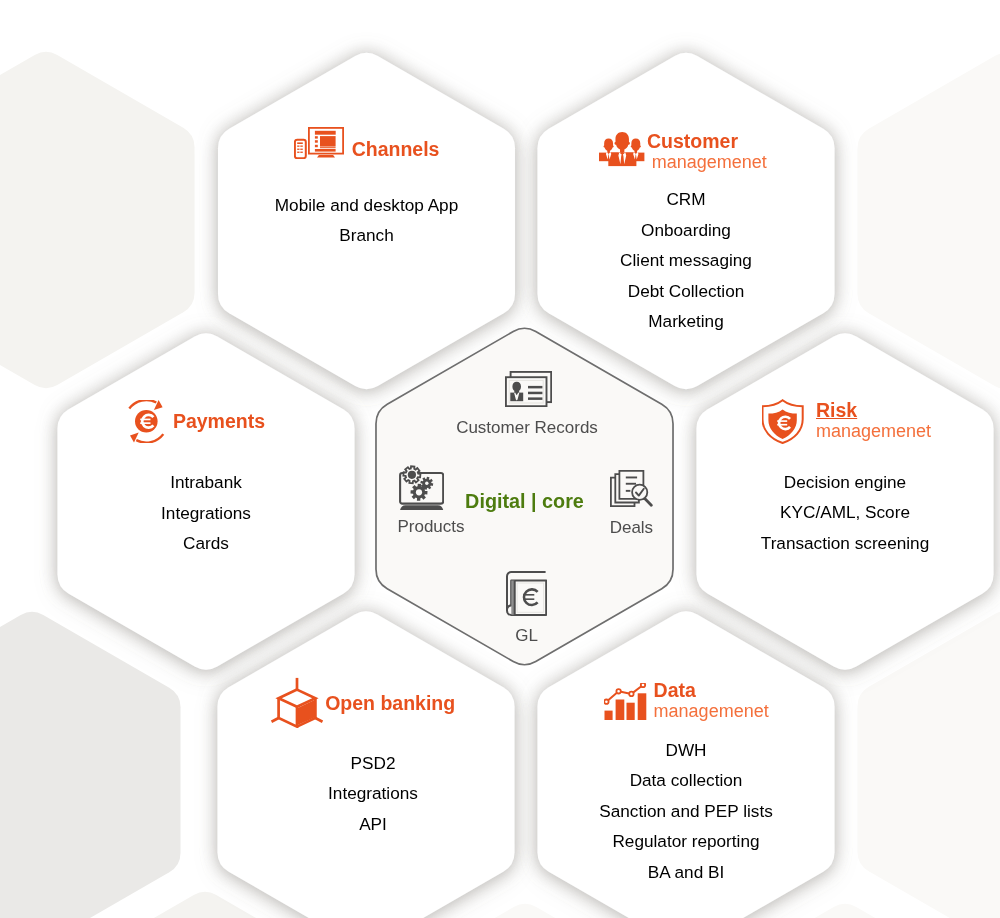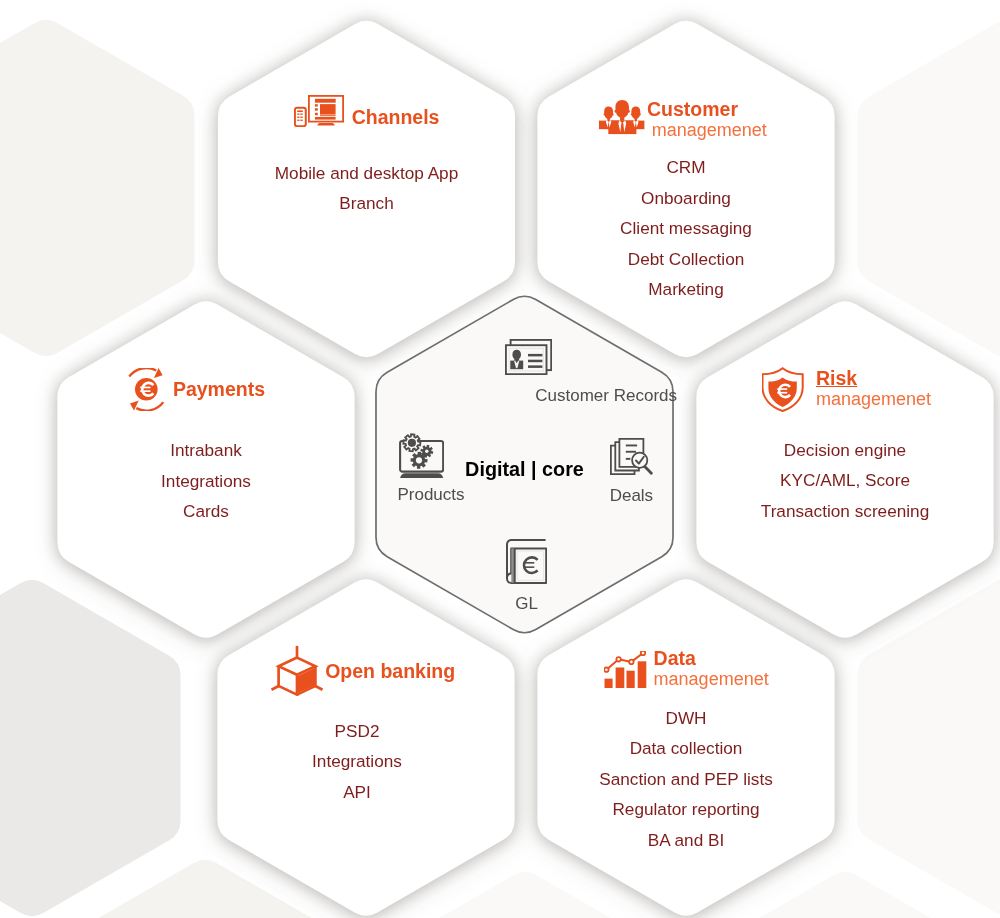--- a/index.html
+++ b/index.html
@@ -1,30 +1,30 @@
 <!DOCTYPE html>
 <html><head>
 <meta charset="utf-8">
 <title>Digital core</title>
 <style>
   html,body{margin:0;padding:0;}
   body{width:1000px;height:918px;background:#ffffff;overflow:hidden;
        font-family:"Liberation Sans",sans-serif;-webkit-font-smoothing:antialiased;}
-  #stage{position:relative;width:1000px;height:752px;}
+  #stage{position:relative;width:1000px;height:752px;margin-top:32px;}
   #bglayer,#hexlayer{position:absolute;left:0;top:0;}
   .icon{position:absolute;display:block;}
   .ttl{position:absolute;color:#E8511E;font-weight:bold;font-size:19.5px;
        line-height:21.5px;white-space:nowrap;}
   .sub{position:absolute;color:#F4703C;font-weight:normal;font-size:18px;
        line-height:21.5px;white-space:nowrap;}
   .items{position:absolute;width:400px;text-align:center;}
-    .item{color:#7f1d1d;font-size:17.2px;line-height:30.5px;white-space:nowrap;}
+    .item{color:#000000;font-size:17.2px;line-height:30.5px;white-space:nowrap;}
   .clabel{position:absolute;width:300px;text-align:center;color:#4d4d4d;
           font-size:17px;line-height:19px;white-space:nowrap;}
-  #coretitle{position:absolute;color:#000000;font-weight:bold;font-size:19.8px;
+  #coretitle{position:absolute;color:#4d7c0f;font-weight:bold;font-size:19.8px;
              line-height:22px;white-space:nowrap;width:300px;text-align:center;}
 </style>
 </head>
 <body>
 
 <div id="stage">
   <svg id="bglayer" viewBox="0 0 1000 918" width="1000" height="918">
       <defs>
         <clipPath id="fclip">
           <rect x="0" y="0" width="1000" height="918"></rect>
@@ -168,21 +168,21 @@
     <g stroke="#E8511E" fill="none" stroke-width="2.7" stroke-linecap="butt">
       <path d="M27,0.9 V12.6"></path>
       <path d="M1.5000000000000018,44.8 L8.600000000000001,41"></path>
       <path d="M52.5,44.8 L45.4,41"></path>
       <path d="M27,12.6 L45.4,21.2 L27,29.799999999999997 L8.600000000000001,21.2 Z"></path>
       <path d="M8.600000000000001,21.2 V41 L27,49.599999999999994 L27,29.799999999999997"></path>
       <path d="M45.4,21.2 V41 L27,49.599999999999994"></path>
     </g>
   </svg>
     <div class="ttl" style="left: 325.2px; top: 660.7px;">Open banking</div>
-    <div class="items" style="left: 157px; top: 715.5px;">
+    <div class="items" style="left: 173px; top: 715.5px;">
       <div class="item">PSD2</div>
       <div class="item">Integrations</div>
       <div class="item">API</div>
     </div>
     <svg class="icon" width="43" height="38" viewBox="0 0 43 38" style="left: 604.2px; top: 651px;">
   <g fill="#E8511E">
     <rect x="0.5" y="27.6" width="8.1" height="9.4"></rect>
     <rect x="11.6" y="16.5" width="8.7" height="20.5"></rect>
     <rect x="22.5" y="19.7" width="8.2" height="17.3"></rect>
     <rect x="33.7" y="10.3" width="8.6" height="26.7"></rect>
@@ -214,21 +214,21 @@
     <rect x="23.0" y="14.9" width="14.4" height="2.5"></rect>
     <rect x="23.0" y="20.7" width="14.4" height="2.5"></rect>
     <rect x="23.0" y="26.4" width="14.4" height="2.5"></rect>
     <path d="M11.7 10.8 c2.6 0 4.3 1.85 4.3 4.6 0 1.3-.25 2.5-.85 3.4-.25 .4-.6 .75-1.05 1.0
              l0 2.0 -2.4 1.1 -2.4-1.1 0-2.0 c-.45-.25-.8-.6-1.05-1.0 -.6-.9-.85-2.1-.85-3.4
              0-2.75 1.7-4.6 4.3-4.6 z"></path>
     <path d="M5.3 21.6 h12.9 v8.6 H5.3 z"></path>
   </g>
   <path d="M10.1 21.6 l1.6 2.6 1.6-2.6 .95 .45 -1.7 6.4 -.85 1.0 -.85-1.0 -1.7-6.4 z" fill="#FAF9F7"></path>
 </svg>
-    <div class="clabel" style="left: 377px; top: 385.9px; text-align: right;">Customer Records</div>
+    <div class="clabel" style="left: 377px; top: 385.9px;">Customer Records</div>
     <svg class="icon" width="45" height="46" viewBox="0 0 45 46" style="left: 398.9px; top: 432.6px;">
     <rect x="1.1" y="8.0" width="43.1" height="30.6" rx="2.2" fill="#FAF9F7" stroke="#4d4d4d" stroke-width="2.1"></rect>
     <path d="M6.4 40.3 h32.5 c2.7 0 4.6 1.8 5.3 4.6 H1.1 c.7-2.8 2.6-4.6 5.3-4.6 z" fill="#4d4d4d"></path>
     <path d="M11.81,3.49L12.04,1.24L15.44,1.58L15.22,3.84L16.59,4.57L18.34,3.14L20.51,5.79L18.76,7.22L19.21,8.71L21.46,8.94L21.12,12.34L18.86,12.12L18.13,13.49L19.56,15.24L16.91,17.41L15.48,15.66L13.99,16.11L13.76,18.36L10.36,18.02L10.58,15.76L9.21,15.03L7.46,16.46L5.29,13.81L7.04,12.38L6.59,10.89L4.34,10.66L4.68,7.26L6.94,7.48L7.67,6.11L6.24,4.36L8.89,2.19L10.32,3.94Z" fill="#FAF9F7" stroke="#4d4d4d" stroke-width="1.8"></path>
     <circle cx="12.9" cy="9.8" r="4.1" fill="#4d4d4d"></circle>
     <g fill="#4d4d4d" stroke="#FAF9F7" stroke-width="0">
       <path d="M27.57,13.71L27.93,11.80L30.45,12.37L29.97,14.24L30.88,14.89L32.49,13.80L33.87,15.98L32.20,16.97L32.39,18.07L34.30,18.43L33.73,20.95L31.86,20.47L31.21,21.38L32.30,22.99L30.12,24.37L29.13,22.70L28.03,22.89L27.67,24.80L25.15,24.23L25.63,22.36L24.72,21.71L23.11,22.80L21.73,20.62L23.40,19.63L23.21,18.53L21.30,18.17L21.87,15.65L23.74,16.13L24.39,15.22L23.30,13.61L25.48,12.23L26.47,13.90Z"></path>
       <path d="M18.64,21.25L18.71,18.80L22.13,18.97L21.96,21.42L23.32,22.06L25.10,20.38L27.40,22.91L25.54,24.52L26.05,25.94L28.50,26.01L28.33,29.43L25.88,29.26L25.24,30.62L26.92,32.40L24.39,34.70L22.78,32.84L21.36,33.35L21.29,35.80L17.87,35.63L18.04,33.18L16.68,32.54L14.90,34.22L12.60,31.69L14.46,30.08L13.95,28.66L11.50,28.59L11.67,25.17L14.12,25.34L14.76,23.98L13.08,22.20L15.61,19.90L17.22,21.76Z"></path>
     </g>
     <circle cx="27.8" cy="18.3" r="1.7" fill="#FAF9F7"></circle>

